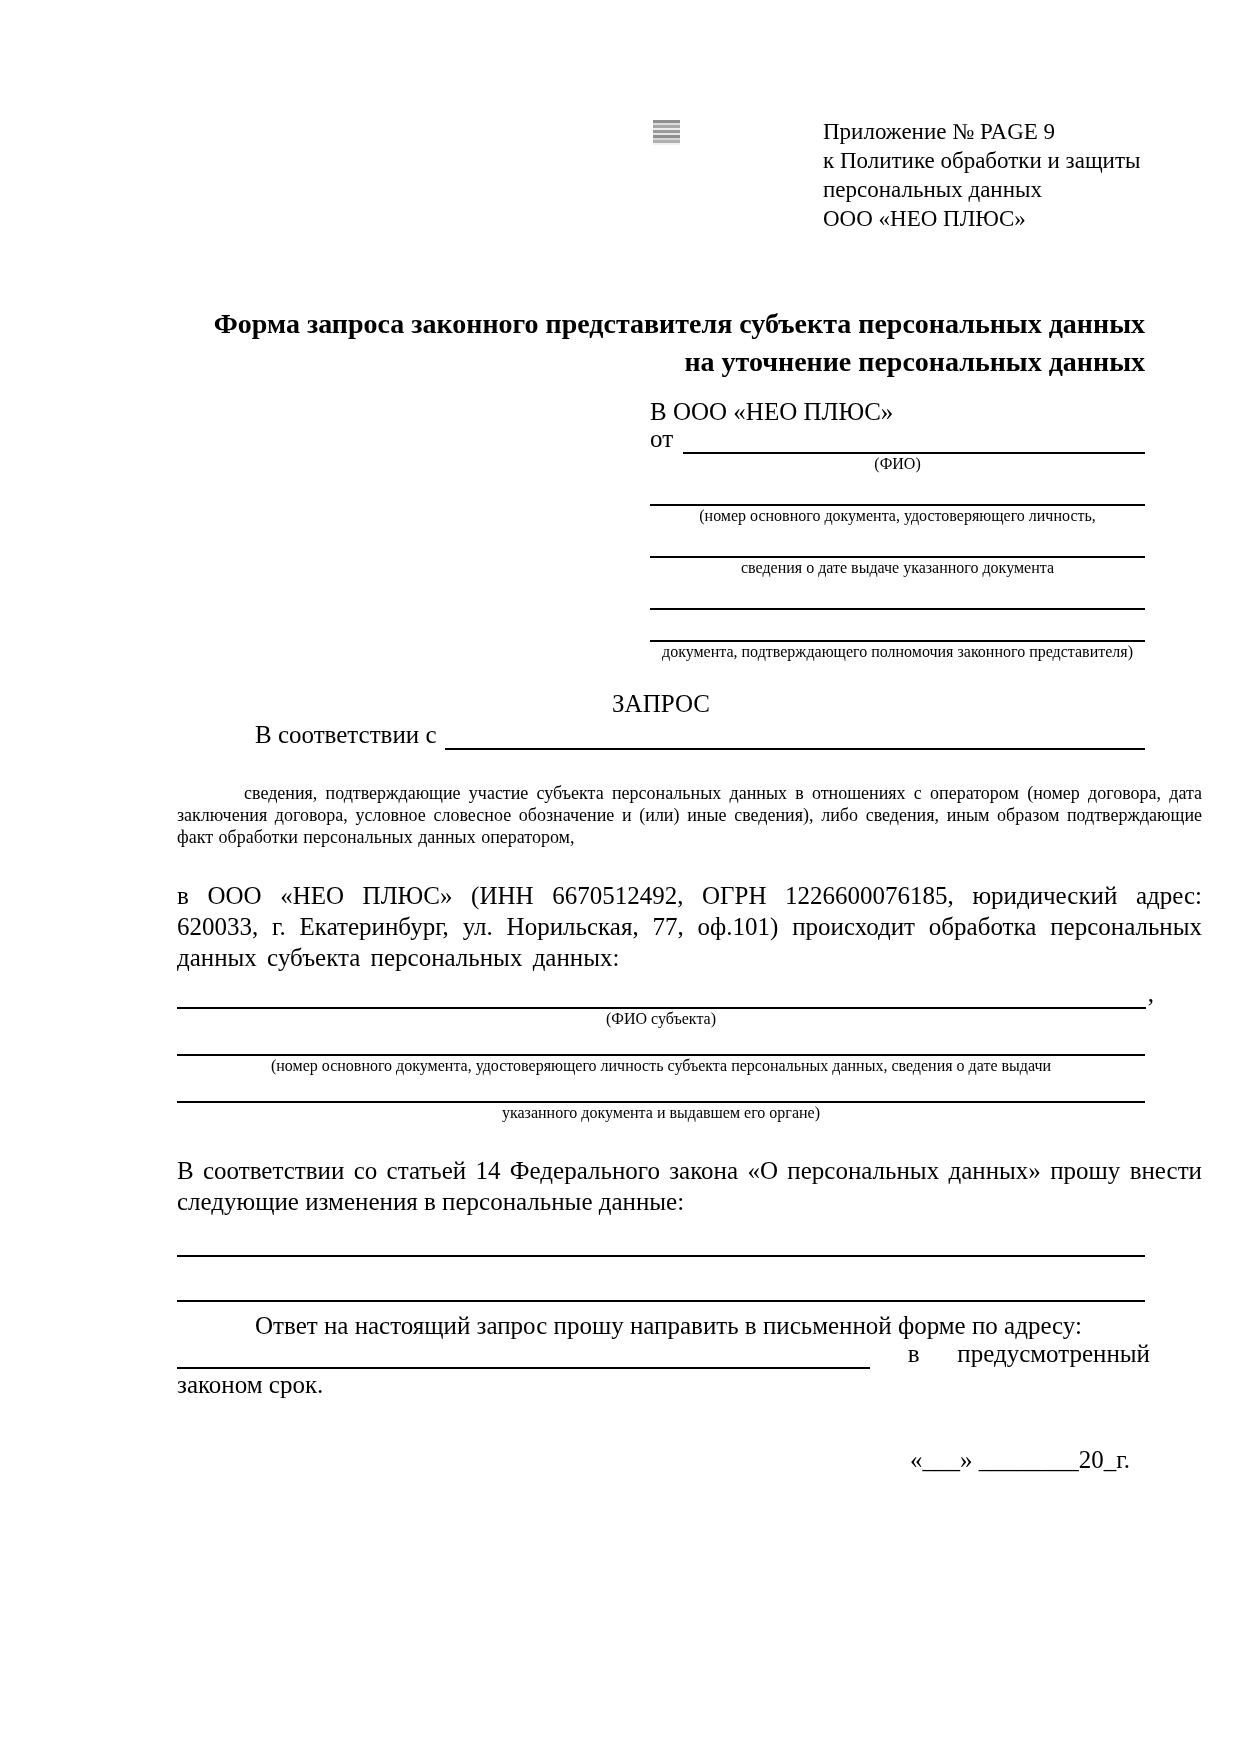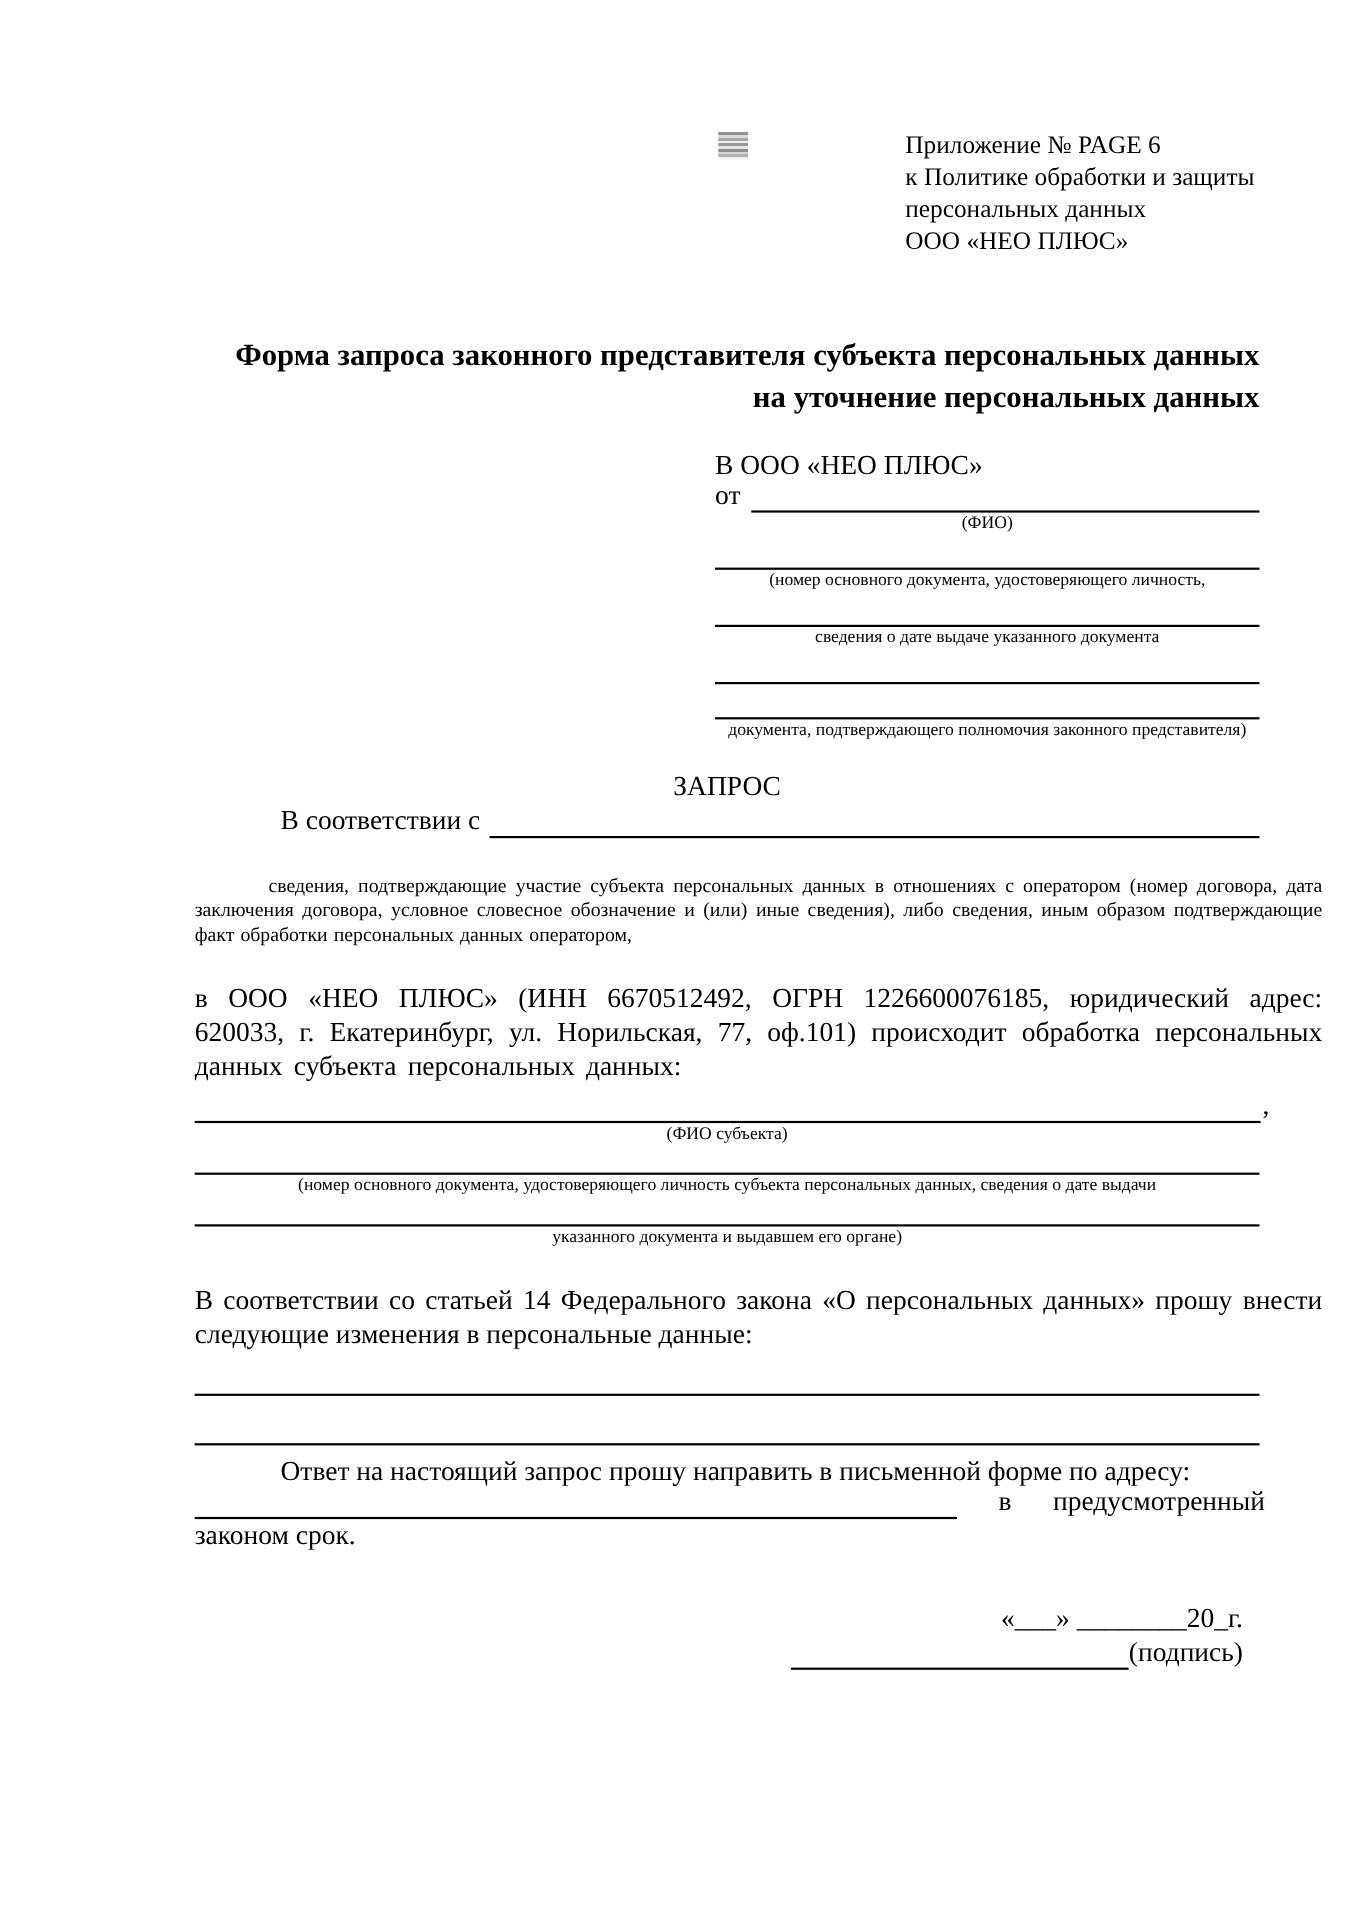--- a/index.html
+++ b/index.html
@@ -39,21 +39,21 @@
   .title {
     margin-top:72px;
     width:968px;
     text-align:right;
     font-weight:bold;
     font-size:28px;
     line-height:38px;
   }
   
   .addr {
-    margin-top:28px;
+    margin-top:16px;
     margin-left:473px;
     width:495px;
   }
   .addr-to { line-height:30px; }
   .from-row { display:flex; align-items:flex-end; height:27px; }
   .from-row .lbl { padding-right:10px; }
   .fill { flex:1 1 auto; border-bottom:2px solid #000; }
   .cap {
     font-size:16px;
     line-height:20px;
@@ -113,21 +113,21 @@
   .sig .sig-line { width:307px; border-bottom:2px solid #000; height:24px; }
 </style>
 </head>
 <body>
 
 <div class="page">
 
   <div class="artifact"></div>
 
   <div class="hdr">
-    <div>Приложение №  PAGE 6</div>
+    <div>Приложение №  PAGE 9</div>
     <div>к Политике обработки и защиты</div>
     <div>персональных данных</div>
     <div>ООО «НЕО ПЛЮС»</div>
   </div>
 
   <div class="title">
     <div>Форма запроса законного представителя субъекта персональных данных</div>
     <div>на уточнение персональных данных</div>
   </div>
 
@@ -185,19 +185,15 @@
   <div class="answer-row">
     <span class="fill2"></span>
     <span>в</span>
     <span>предусмотренный</span>
   </div>
 
   <div>законом срок.</div>
 
   <div class="footer-row">
     <span>«___» ________20_г.</span>
-    <span class="sig">
-      <span class="sig-line"></span>
-      <span>(подпись)</span>
-    </span>
   </div>
 
 </div>
 
 </body></html>

